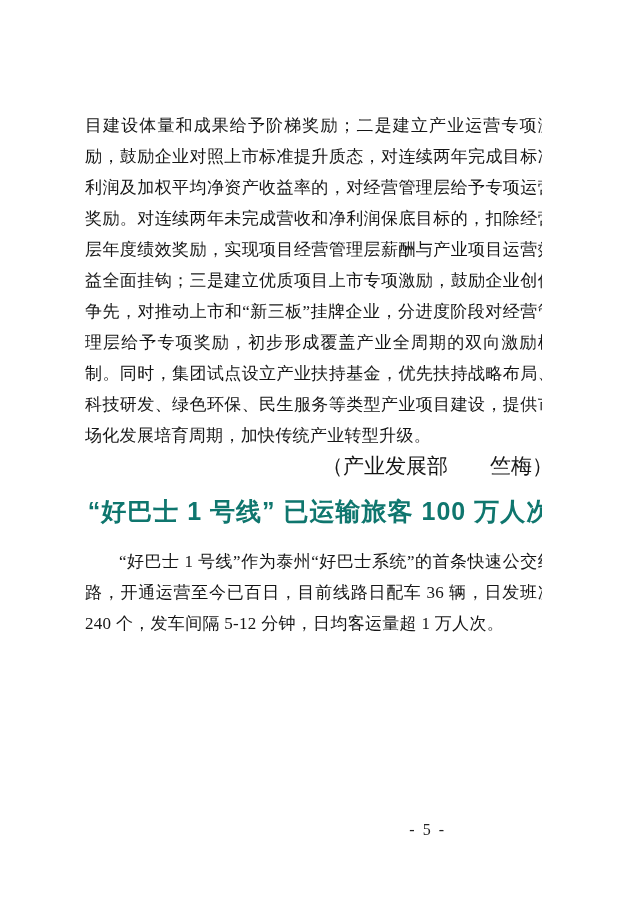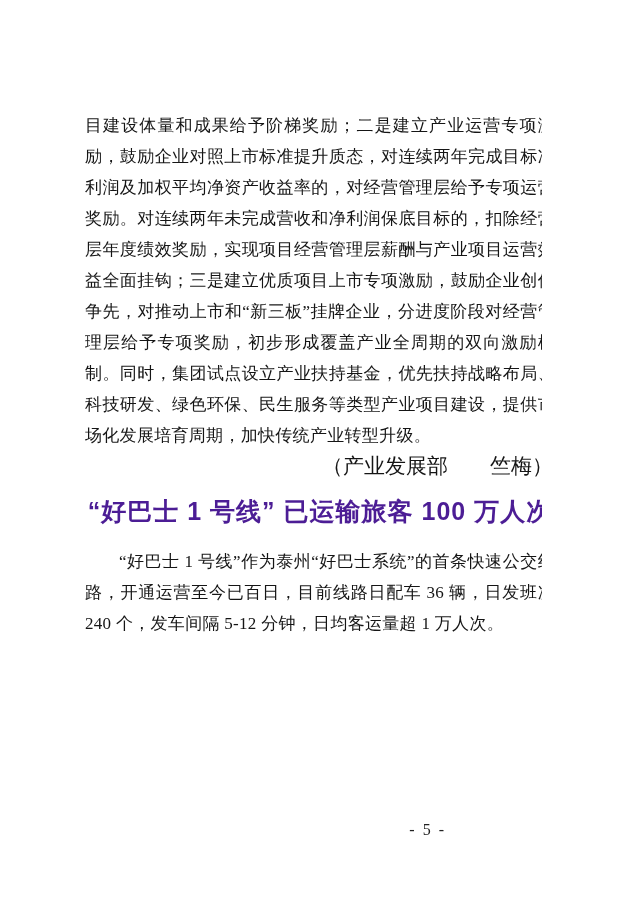--- a/index.html
+++ b/index.html
@@ -44,21 +44,21 @@
     padding-right: 2px;
   }
   .headline {
     margin: 12px 0 18px 0;
     font-size: 25px;
     line-height: 34px;
     font-weight: bold;
     text-align: center;
     letter-spacing: 1px;
     font-family: "Liberation Sans", "DejaVu Sans", sans-serif;
-    color: #4c1d95;
+    color: #0f766e;
   }
   .page-number {
     position: absolute;
     top: 820px;
     right: 96px;
     font-size: 16px;
     line-height: 20px;
     letter-spacing: 2px;
     color: #222222;
     font-family: "Liberation Serif", "DejaVu Serif", serif;

